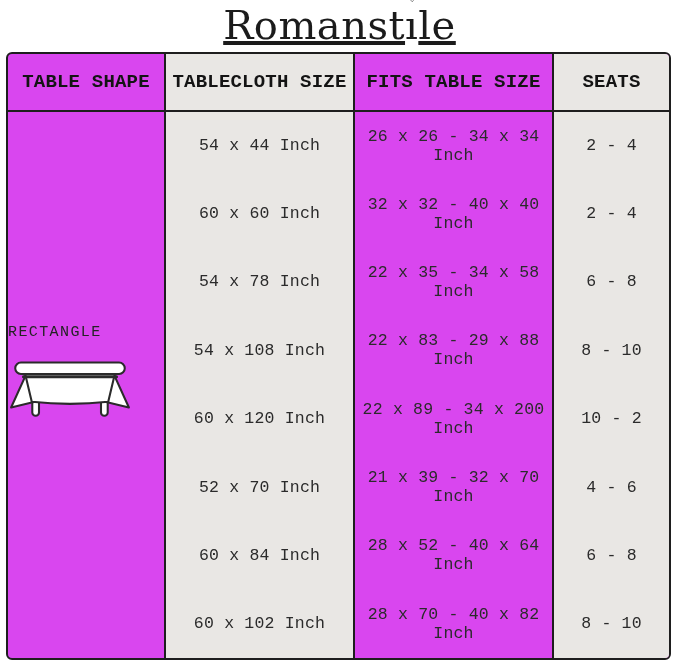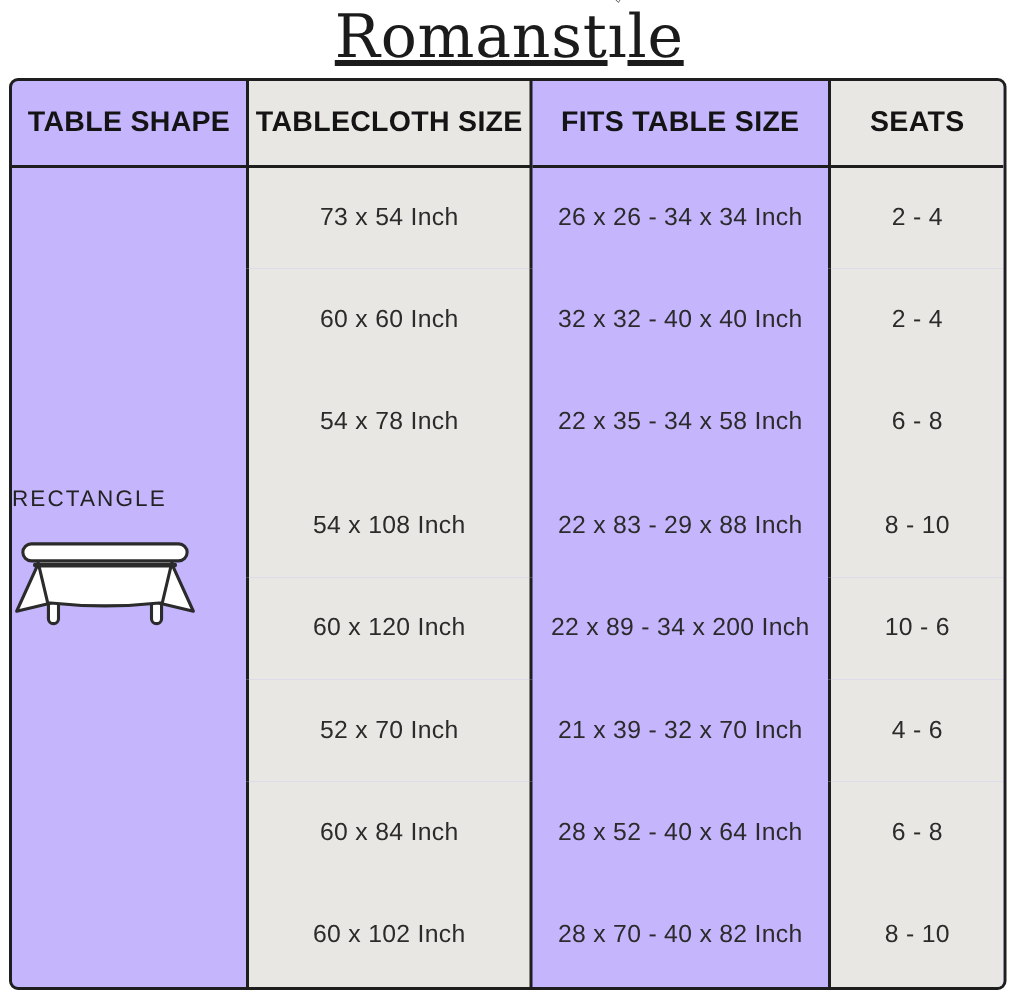--- a/index.html
+++ b/index.html
@@ -42,21 +42,22 @@
 
   
   .size-chart {
     position: absolute;
     left: 6px; top: 52px;
     width: 665px; height: 608px;
     box-sizing: border-box;
     border: 2px solid #1e1e1e;
     border-radius: 6px;
     overflow: hidden;
-    background: #c4b5fd;
+    background: #d946ef;
+    font-family: Liberation Mono, monospace;
   }
   table {
     width: 100%; height: 100%;
     border-collapse: collapse;
     table-layout: fixed;
   }
   th, td {
     padding: 0;
     text-align: center;
     vertical-align: middle;
@@ -129,21 +130,21 @@
                 <rect x="90" y="34" width="6.5" height="19" rx="3.2"></rect>
                 <path d="M18 12 L3 45 L26 39.5 Z"></path>
                 <path d="M102 12 L117 45 L94 39.5 Z"></path>
                 <path d="M16.5 12 L23 39.5 Q60 43.5 97 39.5 L103.5 12 Z"></path>
                 <rect x="7" y="1.5" width="106" height="11" rx="5.5"></rect>
                 <path d="M15 15.2 H105" stroke-width="3" fill="none"></path>
               </g>
             </svg>
           </div>
         </td>
-        <td class="shade">73 x 54 Inch</td>
+        <td class="shade">54 x 44 Inch</td>
         <td>26 x 26 - 34 x 34 Inch</td>
         <td class="shade">2 - 4</td>
       </tr>
       <tr>
         <td class="shade">60 x 60 Inch</td>
         <td>32 x 32 - 40 x 40 Inch</td>
         <td class="shade">2 - 4</td>
       </tr>
       <tr>
         <td class="shade">54 x 78 Inch</td>
@@ -151,21 +152,21 @@
         <td class="shade">6 - 8</td>
       </tr>
       <tr>
         <td class="shade">54 x 108 Inch</td>
         <td>22 x 83 - 29 x 88 Inch</td>
         <td class="shade">8 - 10</td>
       </tr>
       <tr>
         <td class="shade">60 x 120 Inch</td>
         <td>22 x 89 - 34 x 200 Inch</td>
-        <td class="shade">10 - 6</td>
+        <td class="shade">10 - 2</td>
       </tr>
       <tr>
         <td class="shade">52 x 70 Inch</td>
         <td>21 x 39 - 32 x 70 Inch</td>
         <td class="shade">4 - 6</td>
       </tr>
       <tr>
         <td class="shade">60 x 84 Inch</td>
         <td>28 x 52 - 40 x 64 Inch</td>
         <td class="shade">6 - 8</td>

